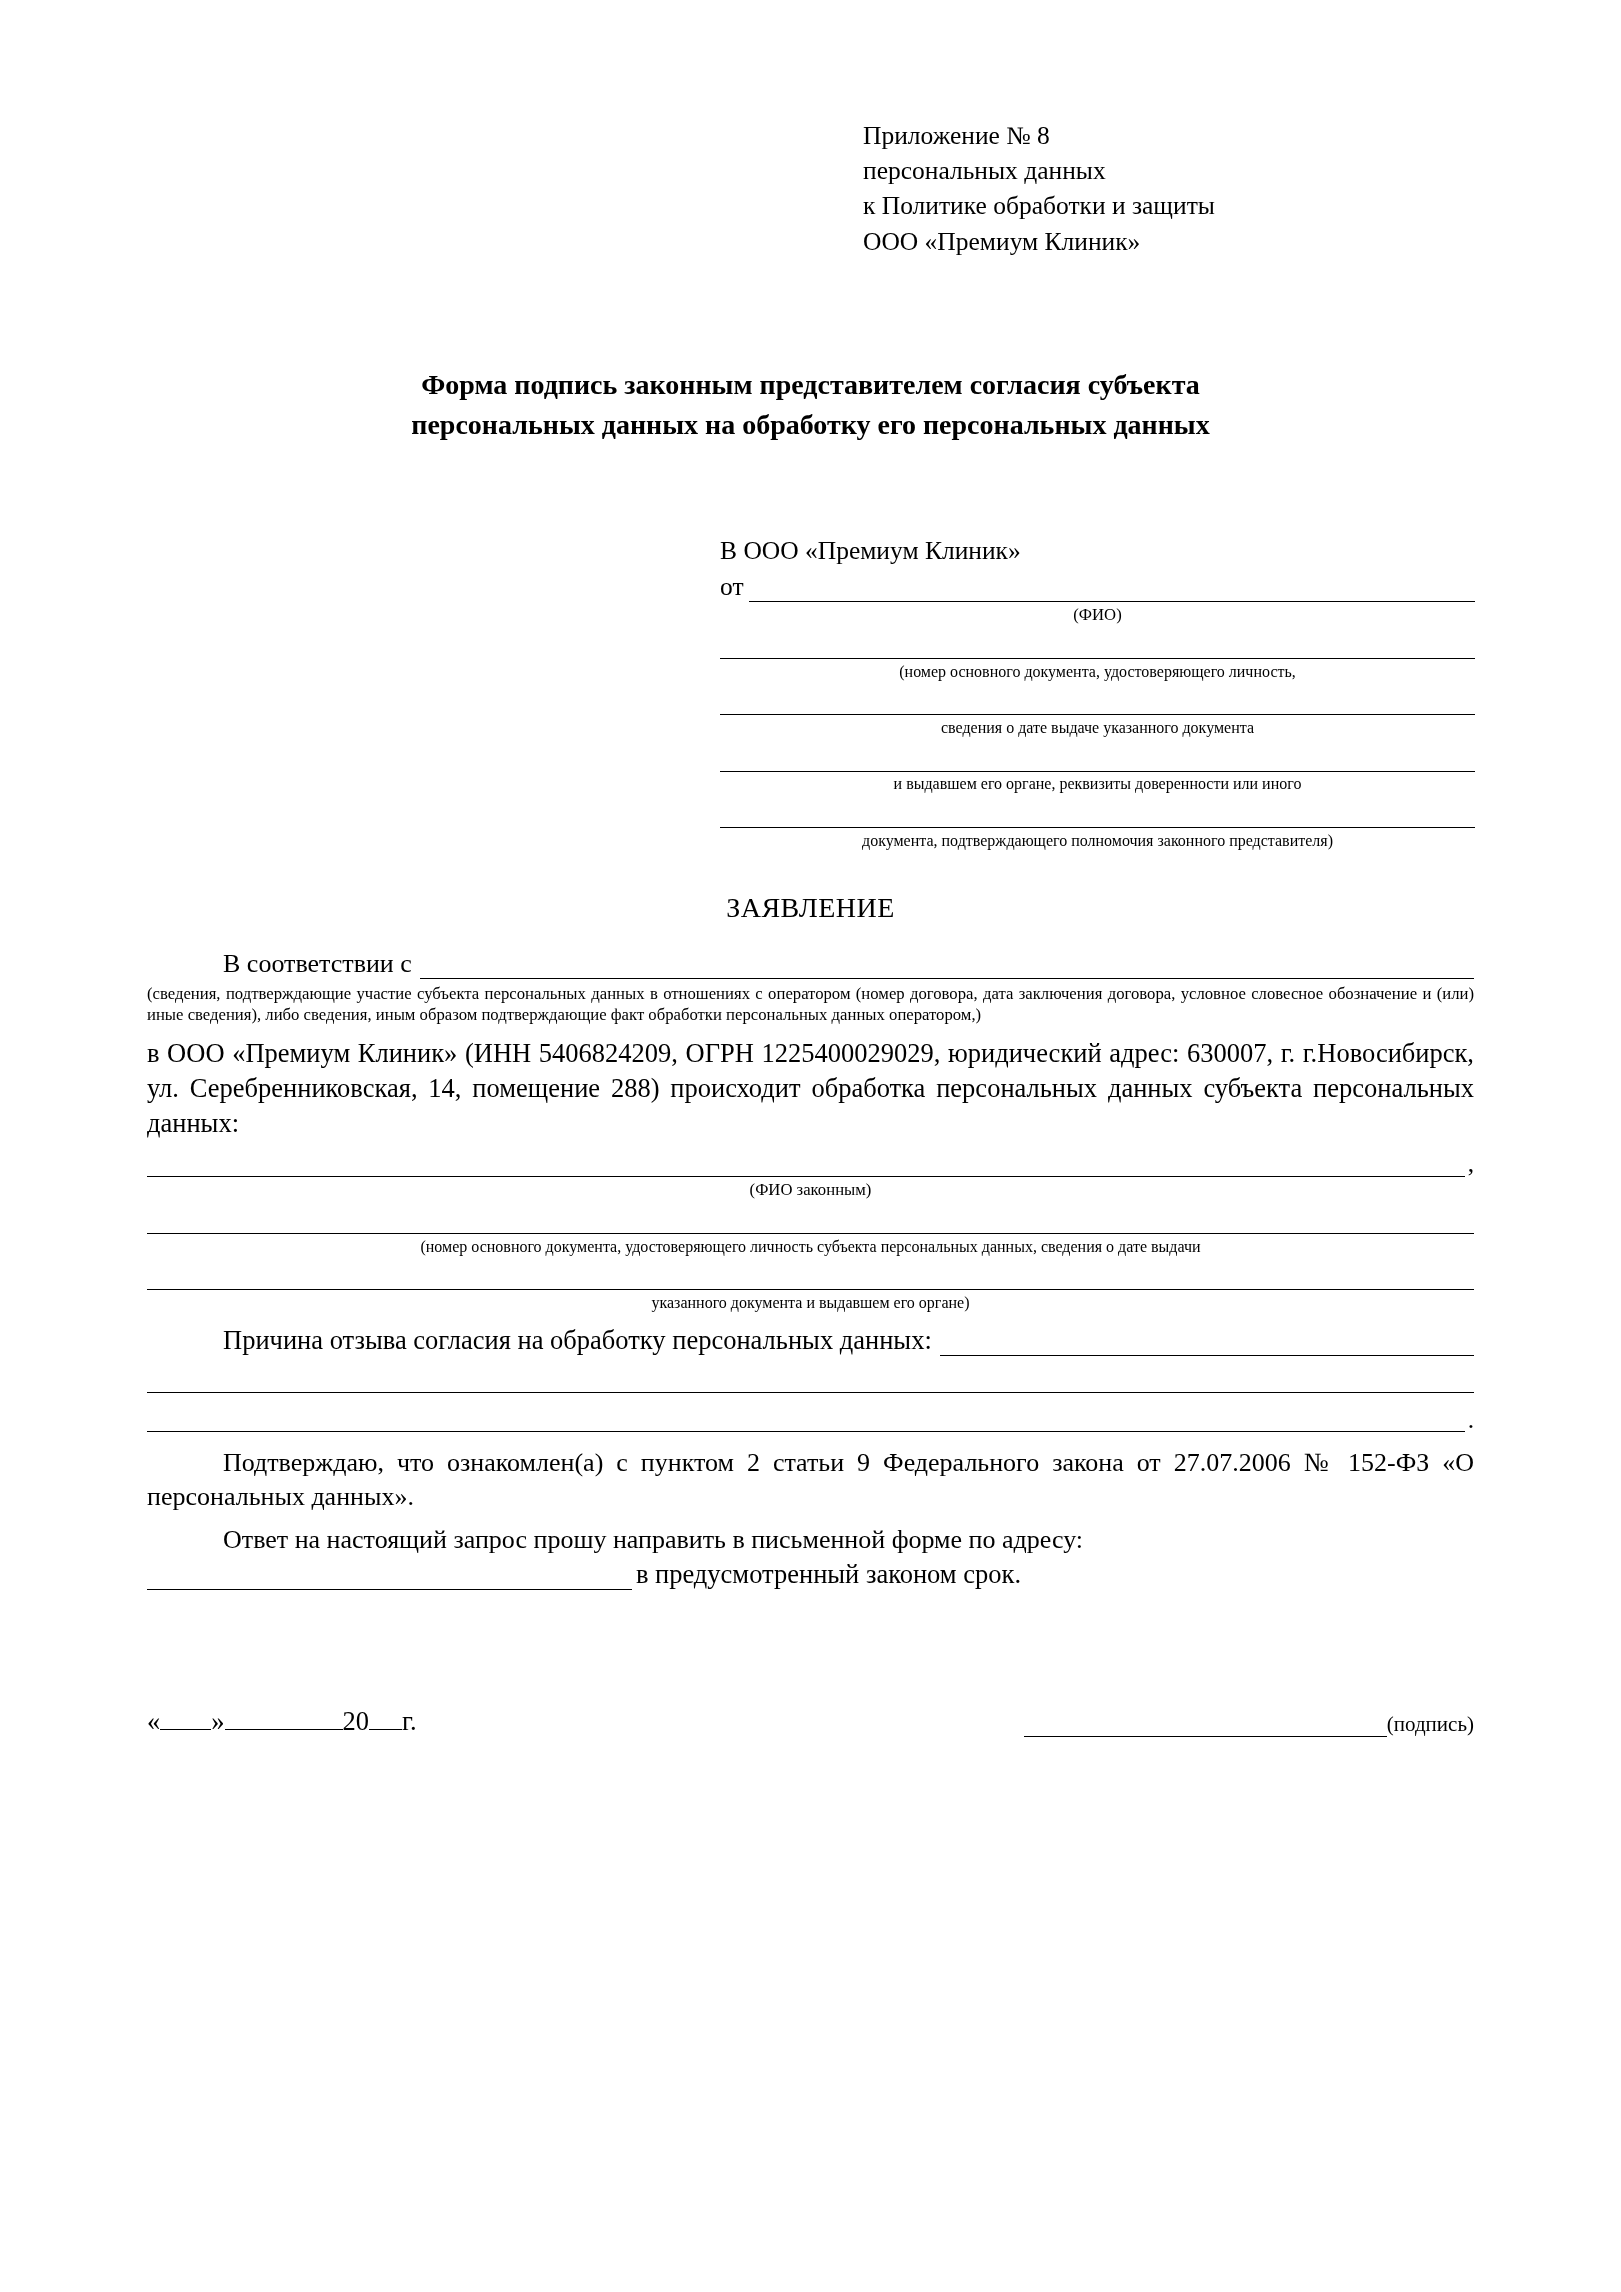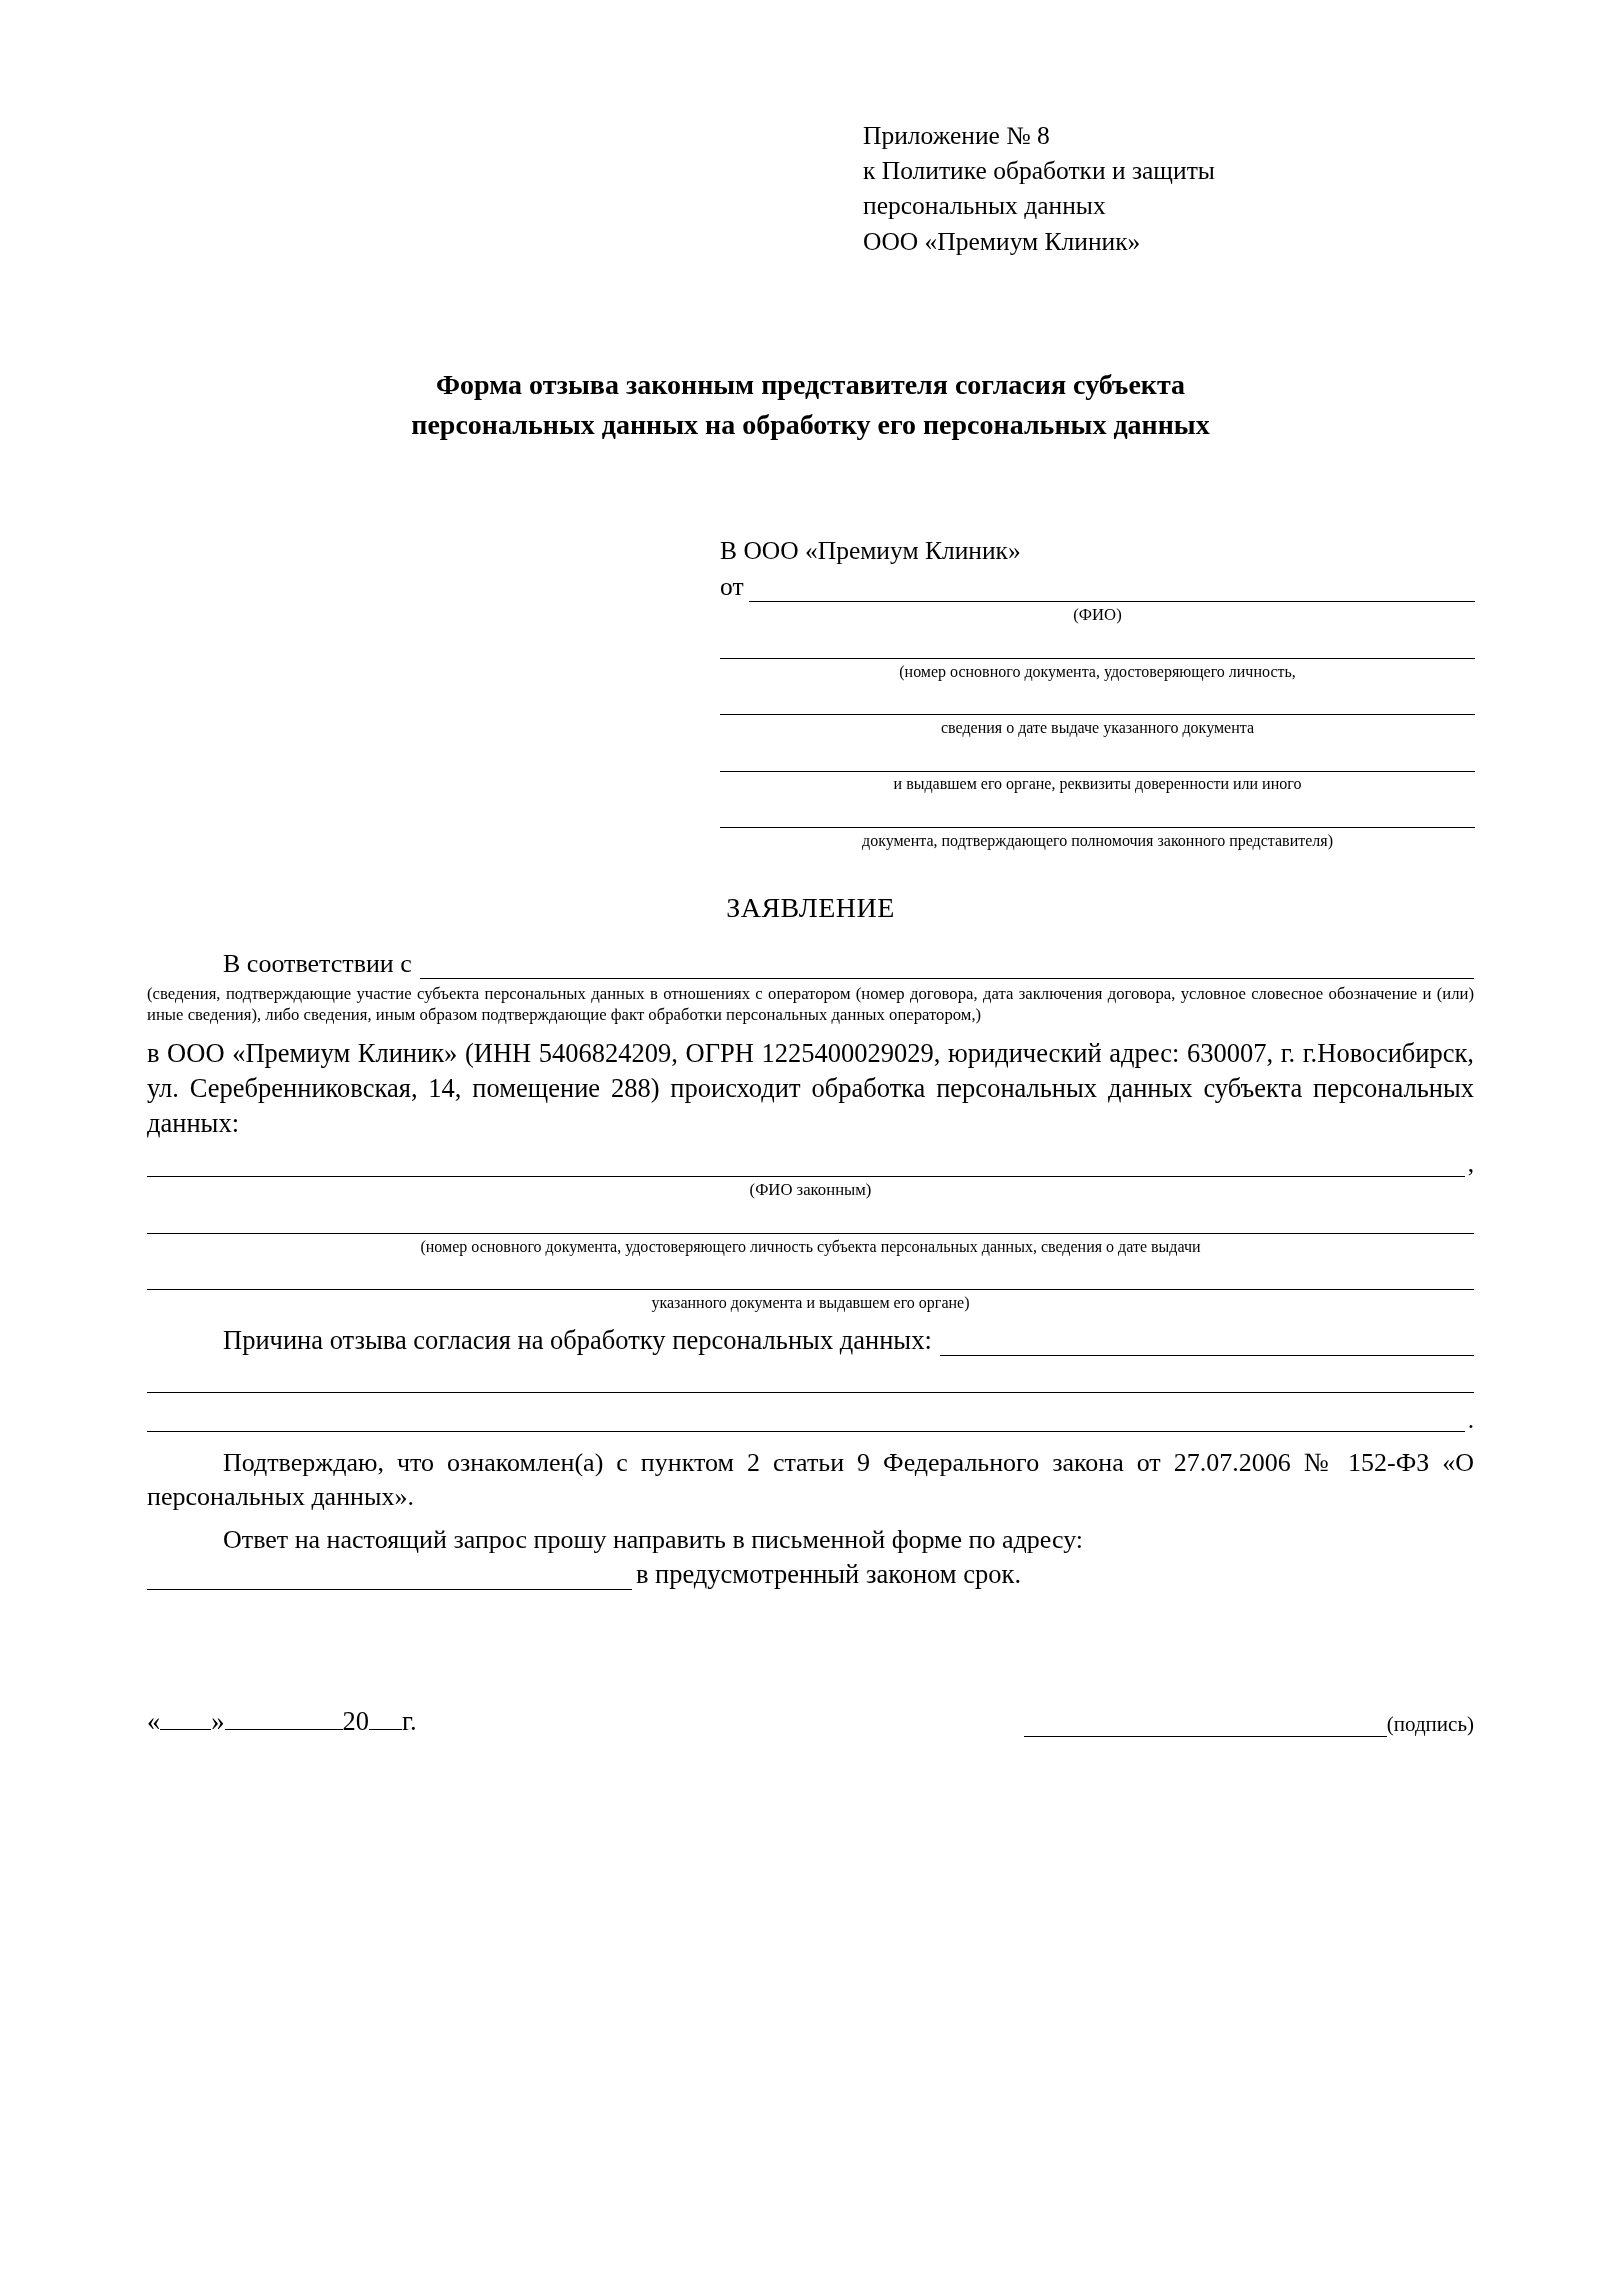--- a/index.html
+++ b/index.html
@@ -203,27 +203,27 @@
   }
 </style>
 </head>
 <body>
 
 <div class="page">
   <div class="content">
 
     <div class="header-block">
       <div>Приложение № 8</div>
+      <div>персональных данных</div>
       <div>к Политике обработки и защиты</div>
-      <div>персональных данных</div>
       <div>ООО «Премиум Клиник»</div>
     </div>
 
     <div class="doc-title">
-      <div>Форма отзыва законным представителя согласия субъекта</div>
+      <div>Форма подпись законным представителем согласия субъекта</div>
       <div>персональных данных на обработку его персональных данных</div>
     </div>
 
     <div class="addressee">
       <div class="to-line">В ООО «Премиум Клиник»</div>
 
       <div class="from-row">
         <span class="lbl">от</span>
         <span class="rule"></span>
       </div>

